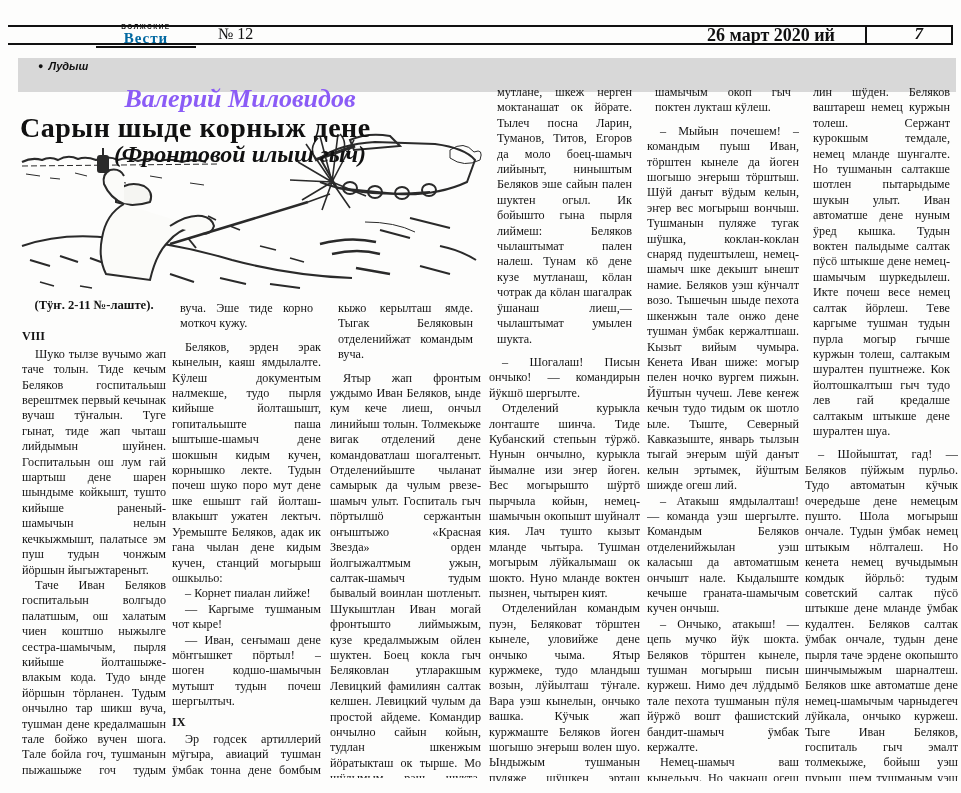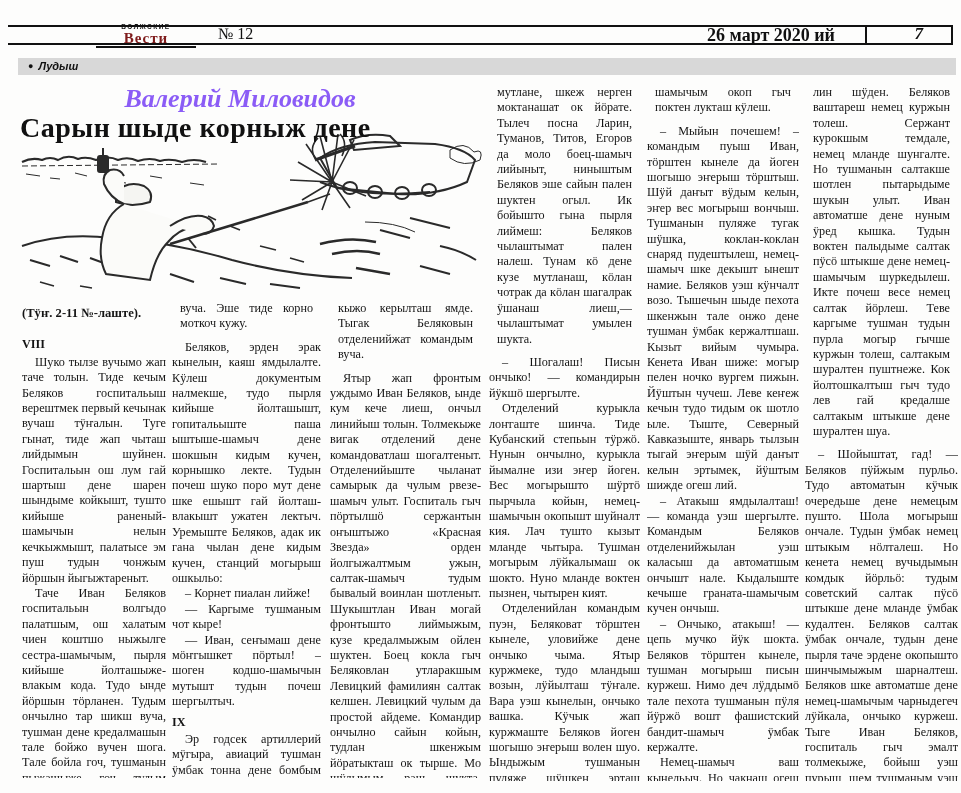--- a/index.html
+++ b/index.html
@@ -4,45 +4,45 @@
 <style>
   html,body{margin:0;padding:0;background:#ffffff;}
   .page{position:relative;width:961px;height:793px;background:#fdfdfc;overflow:hidden;
         font-family:"Liberation Serif","DejaVu Serif",serif;color:#141414;}
   
   .rule{position:absolute;background:#111;}
   .masthead{position:absolute;left:8px;top:25px;width:945px;height:18px;}
   .logo{position:absolute;left:88px;top:-1px;width:100px;text-align:center;line-height:1;}
   .logo-small{display:block;font-family:"Liberation Sans",sans-serif;font-weight:bold;
               font-size:6.5px;letter-spacing:1.5px;text-transform:uppercase;color:#111;}
-  .logo-large{display:block;font-weight:bold;font-size:15px;letter-spacing:1px;color:#7f1d1d;
+  .logo-large{display:block;font-weight:bold;font-size:15px;letter-spacing:1px;color:#0369a1;
               border-bottom:2px solid #111;}
   .issue-no{position:absolute;left:210px;top:0px;font-size:16px;color:#111;}
   .date{position:absolute;right:118px;top:0px;font-size:18px;font-weight:bold;color:#111;}
   .pageno{position:absolute;right:30px;top:-1px;font-size:17px;font-weight:bold;font-style:italic;color:#111;}
   
-  .section-bar{position:absolute;left:18px;top:58px;width:938px;height:17px;background:#d8d8d8;
+  .section-bar{position:absolute;left:18px;top:58px;width:938px;height:34px;background:#d8d8d8;
                font-family:"Liberation Sans",sans-serif;font-weight:bold;font-style:italic;
-               font-size:11px;line-height:17px;padding-left:10px;box-sizing:border-box;color:#111;}
+               font-size:11px;line-height:17px;padding-left:20px;box-sizing:border-box;color:#111;}
   .section-bar .dot{font-style:normal;font-size:9px;vertical-align:1px;margin-right:5px;}
   
   .author{position:absolute;left:20px;top:84px;width:440px;text-align:center;
           font-size:26px;font-weight:bold;font-style:italic;color:#8b5cf6;z-index:3;}
   .title{position:absolute;left:20px;top:112px;width:460px;text-align:left;
          font-size:28px;font-weight:bold;color:#111;z-index:3;letter-spacing:.5px;}
   .subtitle{position:absolute;left:30px;top:141px;width:420px;text-align:center;
             font-size:24px;font-weight:bold;font-style:italic;color:#111;z-index:3;}
   
   .illus{position:absolute;left:20px;top:126px;width:462px;height:167px;z-index:1;}
   
   .col{position:absolute;font-size:12.2px;line-height:15.4px;text-align:justify;overflow:hidden;}
   .col .para{text-indent:13px;margin:0;}
   .col .cont{text-indent:0;margin:8px;}
   .col .heading{text-align:left;font-weight:bold;text-indent:0;margin:5px 0 2px 0;}
-  .col .caption{font-weight:bold;text-indent:0;margin:10px 0 16px 0;font-size:12.6px;}
+  .col .caption{font-weight:bold;text-align:center;text-indent:0;margin:2px 0 16px 0;font-size:12.6px;}
   .col .footer{font-weight:bold;text-align:right;text-indent:0;margin-top:22px;}
   #col0{left:22px;top:296px;width:144px;height:482px;}
   #col1{left:172px;top:293px;width:149px;height:485px;}
   #col2{left:330px;top:293px;width:151px;height:485px;}
   #col3{left:489px;top:77px;width:151px;height:704px;}
   #col4{left:647px;top:77px;width:152px;height:704px;}
   #col5{left:805px;top:77px;width:153px;height:704px;}
 </style>
 </head>
 <body>
@@ -63,20 +63,21 @@
     <span class="date">26 март 2020 ий</span>
     <span class="pageno">7</span>
   </div>
 
   <div class="section-bar">
     <span class="dot">●</span><span>Лудыш</span>
   </div>
 
   <div class="author">Валерий Миловидов</div>
   <div class="title">Сарын шыде корныж дене</div>
+  <div class="subtitle">(Фронтовой илыш гыч)</div>
 
   <svg class="illus" viewBox="0 0 462 167">
     <g stroke="#2a2a2a" fill="none" stroke-width="1">
 
       <path d="M2,36 q10,-5 20,-2 q8,-4 16,0 q10,-6 20,-1 q8,-3 18,1 q12,-5 22,0 q10,-4 20,1 q12,-4 22,0 q10,-3 22,1 q12,-4 24,0" stroke-width="2"></path>
       <path d="M2,40 L200,38" stroke-dasharray="6,3"></path>
       <path d="M6,48 l14,2 M30,52 l10,1 M55,47 l12,3 M90,55 l16,2 M130,50 l12,2 M170,57 l14,2"></path>
 
       <g stroke-width="2">
         <path d="M300,32 q20,-14 55,-16 l60,2 q30,4 40,16 l-8,22 q-30,14 -70,12 l-60,-6 z"></path>

